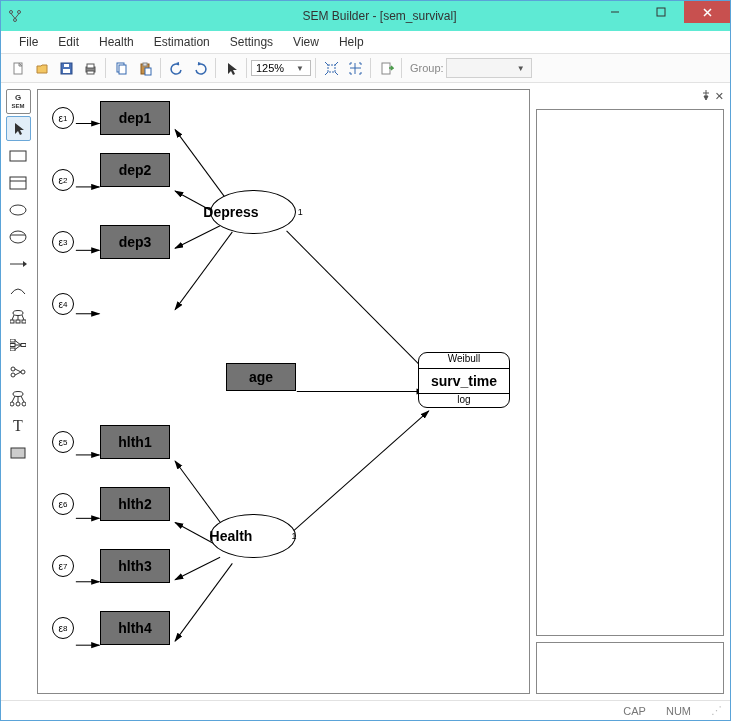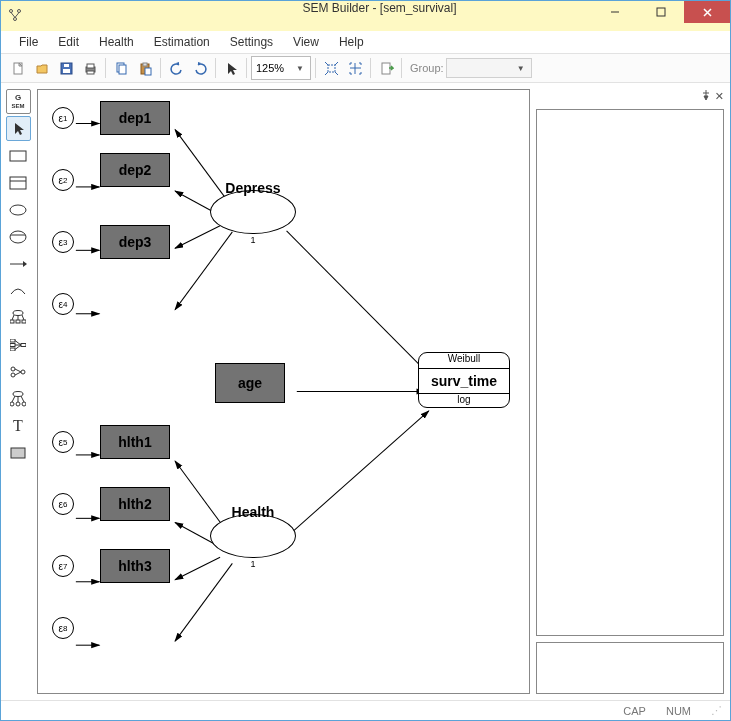--- a/index.html
+++ b/index.html
@@ -2,42 +2,42 @@
 <html><head>
 <meta charset="utf-8">
 <style>
   * { box-sizing: border-box; }
   html, body { margin:0; padding:0; width:731px; height:721px;
     font-family: "Segoe UI", Tahoma, sans-serif; font-size:12px;
     background:#fff; }
   .window { width:731px; height:721px; border:1px solid #5aa3d8;
     display:flex; flex-direction:column; }
   
-  .titlebar { height:30px; background:#fef9c3; display:flex;
-    align-items:flex-start; position:relative; }
+  .titlebar { height:30px; background:#5eead4; display:flex;
+    align-items:center; position:relative; }
   .titlebar .logo { width:28px; height:28px; display:flex;
     align-items:center; justify-content:center; color:#555; font-size:10px;}
   .titlebar .title { flex:1; text-align:center; color:#333;
     font-size:12px; }
   .tbtn { width:46px; height:22px; display:flex; align-items:center;
     justify-content:center; font-size:13px; color:#333; }
   .tbtn.close { background:#c8504f; color:#fff; height:22px; }
   .tbtns { position:absolute; right:0; top:0; display:flex; }
   
   .menubar { height:22px; display:flex; align-items:center;
     padding:0 10px; gap:4px; color:#333; }
   .menubar span { padding:2px 8px; }
   
   .toolbar { height:30px; border-top:1px solid #e2e2e2;
     border-bottom:1px solid #e2e2e2; display:flex; align-items:center;
     padding:0 6px; gap:2px; background:#fbfbfb; }
   .tb-icon { width:22px; height:22px; display:flex; align-items:center;
     justify-content:center; border-radius:2px; }
   .tb-sep { width:1px; height:20px; background:#d6d6d6; margin:0 2px; }
-  .tb-zoom { width:60px; height:24px; border:1px solid #bcbcbc;
+  .tb-zoom { width:60px; height:16px; border:1px solid #bcbcbc;
     background:#fff; padding:0 4px; font-size:11px; display:flex;
     align-items:center; justify-content:space-between; }
   .tb-dd { width:10px; font-size:8px; color:#555; }
   .tb-group-label { color:#888; margin-left:4px; font-size:11px; }
   .tb-group-select { width:86px; height:20px; border:1px solid #d0d0d0;
     background:#f5f5f5; display:flex; align-items:center;
     justify-content:flex-end; padding-right:4px; }
   
   .main { flex:1; display:flex; min-height:0; }
   .toolbox { width:34px; background:#fff; border-right:0;
@@ -60,21 +60,21 @@
   .panel-bottom { height:52px; border:1px solid #888; background:#fff; }
   
   .statusbar { height:20px; border-top:1px solid #e2e2e2;
     display:flex; align-items:center; justify-content:flex-end;
     padding:0 8px; gap:20px; color:#777; font-size:11px; }
   
   .obs { position:absolute; border:1.5px solid #000; background:#737373;
     display:flex; align-items:center; justify-content:center;
     font-weight:bold; font-size:14px; }
   .lat { position:absolute; border:1.5px solid #000; background:#fff;
-    border-radius:50%; display:flex; flex-direction:column;
+    border-radius:50%; display:flex; flex-direction:row;
     align-items:center; justify-content:center; font-weight:bold;
     font-size:14px;gap:39px; }
   .lat .sub { font-size:9px; font-weight:normal; }
   .eps { position:absolute; width:22px; height:22px; border:1.5px solid #000;
     border-radius:50%; background:#fff; display:flex; align-items:center;
     justify-content:center; font-size:10px; }
   .eps sub { font-size:8px; }
   .outcome { position:absolute; border:1.5px solid #000; background:#fff; }
   .outcome .cap { height:16px; border-bottom:1px solid #000;
     font-size:10px; text-align:center; }
@@ -353,31 +353,32 @@
         <div class="eps" style="left:14px;top:465px;">ε<sub>7</sub></div>
         <div class="eps" style="left:14px;top:527px;">ε<sub>8</sub></div>
 
         <div class="obs" style="left:62px;top:11px;width:70px;height:34px;">dep1</div>
         <div class="obs" style="left:62px;top:63px;width:70px;height:34px;">dep2</div>
         <div class="obs" style="left:62px;top:135px;width:70px;height:34px;">dep3</div>
 
         <div class="obs" style="left:62px;top:335px;width:70px;height:34px;">hlth1</div>
         <div class="obs" style="left:62px;top:397px;width:70px;height:34px;">hlth2</div>
         <div class="obs" style="left:62px;top:459px;width:70px;height:34px;">hlth3</div>
+        <div class="obs" style="left:62px;top:521px;width:70px;height:34px;">hlth4</div>
 
         <div class="lat" style="left:172px;top:100px;width:86px;height:44px;">
           <span>Depress</span>
           <span class="sub">1</span>
         </div>
         <div class="lat" style="left:172px;top:424px;width:86px;height:44px;">
           <span>Health</span>
           <span class="sub">1</span>
         </div>
 
-        <div class="obs" style="left:177px;top:273px;width:70px;height:40px;">age</div>
+        <div class="obs" style="left:188px;top:273px;width:70px;height:28px;">age</div>
 
         <div class="outcome" style="left:380px;top:262px;width:92px;border-radius:9px;">
           <div class="cap">Weibull</div>
           <div class="mid">surv_time</div>
           <div class="foot">log</div>
         </div>
 
       </div>
     </div>
 

